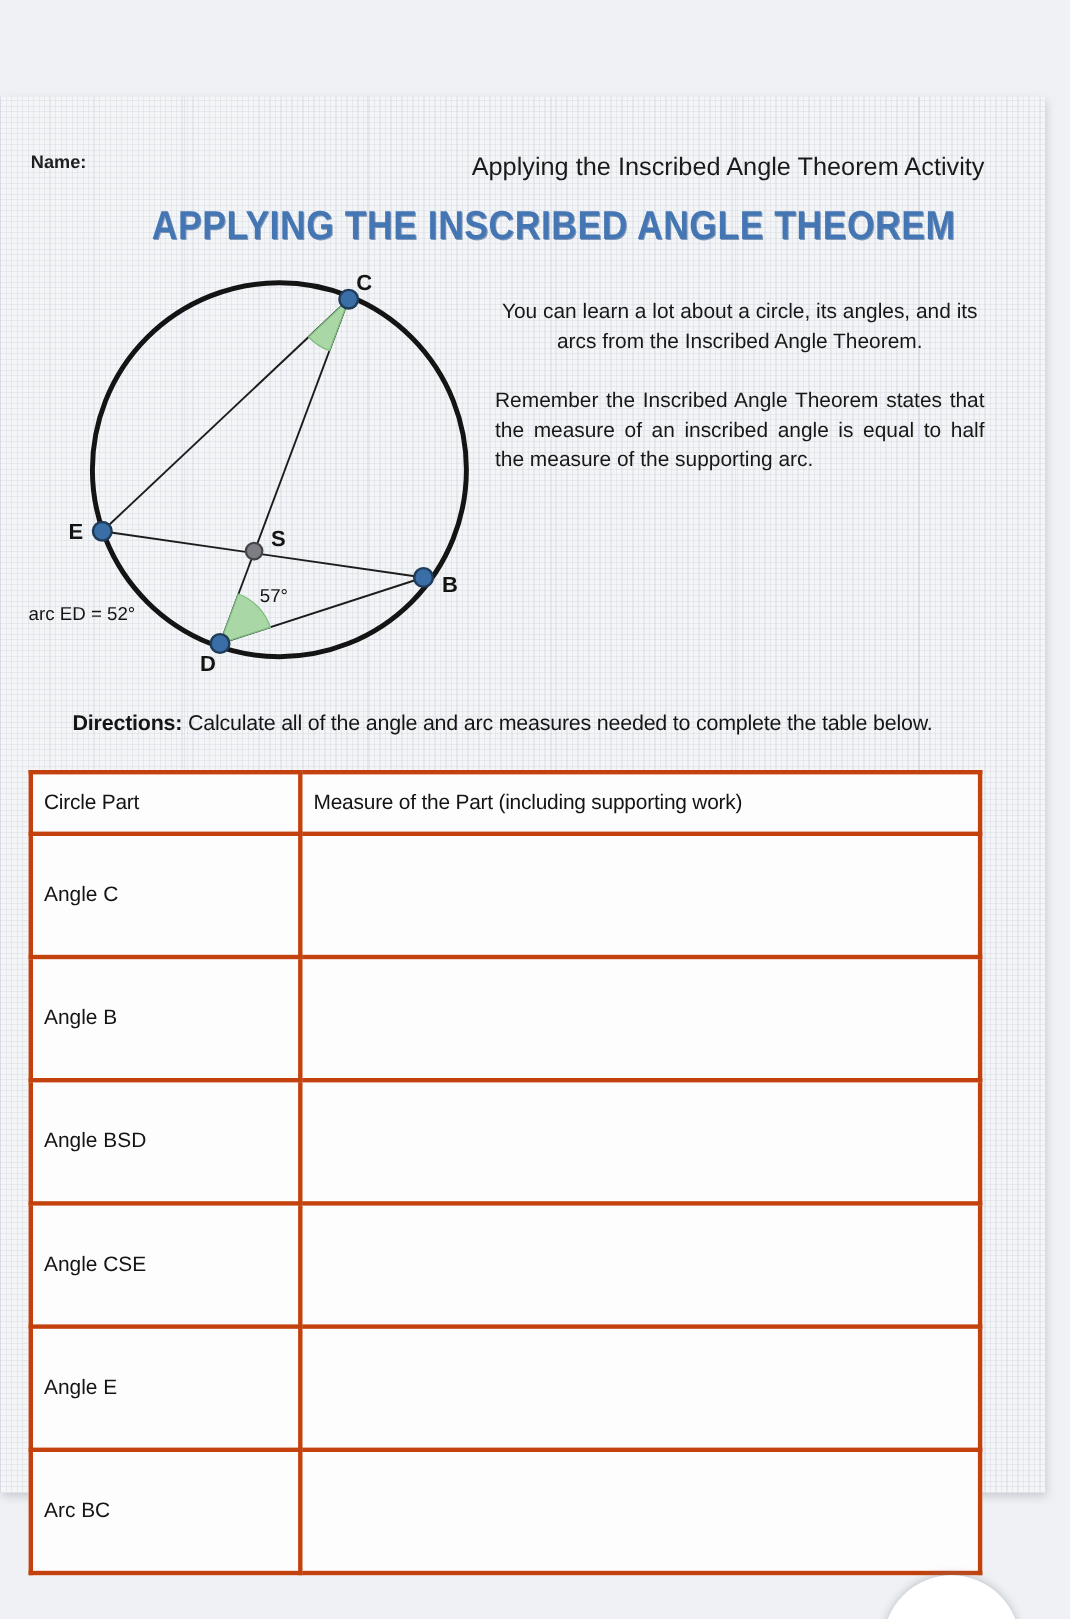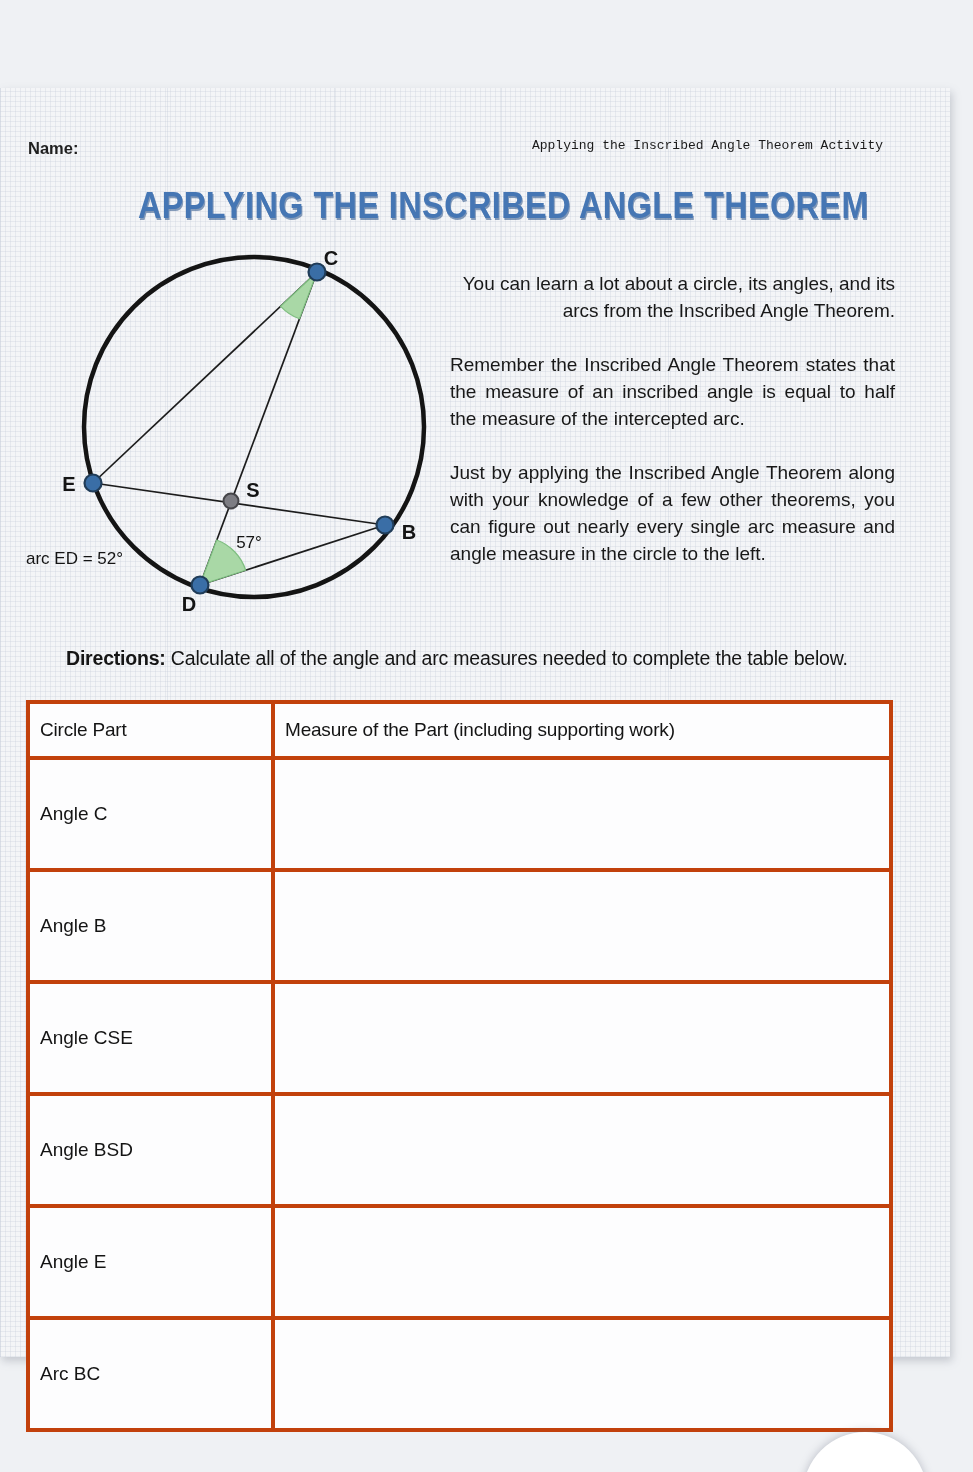--- a/index.html
+++ b/index.html
@@ -22,41 +22,41 @@
       repeating-linear-gradient(0deg,  rgba(196,203,216,0.30) 0 1px, transparent 1px 5px),
       repeating-linear-gradient(90deg, rgba(196,203,216,0.30) 0 1px, transparent 1px 5px),
       repeating-linear-gradient(90deg, rgba(205,211,222,0.45) 0 1px, transparent 1px 167px);
     box-shadow: 2px 4px 8px rgba(120,126,140,0.35);
   }
   .name-label {
     position: absolute; left: 28px; top: 51px;
     font-size: 16.5px; font-weight: 700; color: #1f1f1f;
   }
   .header-right {
-    position: absolute; right: 67px; top: 50px;
-    font-size: 13px; color: #1a1a1a; font-family: Liberation Mono, monospace;
+    position: absolute; right: 55px; top: 50px;
+    font-size: 23px; color: #1a1a1a;
   }
   .main-title {
     position: absolute; left: 138px; top: 97px;
     font-size: 34px; font-weight: 800; letter-spacing: 0.5px;
     color: #4576b4;
     transform: scale(0.95, 1.08); transform-origin: left top;
     text-shadow: 1px 1px 0 rgba(40,80,135,0.55);
     white-space: nowrap;
   }
   .diagram { position: absolute; left: 18px; top: 155px; }
   .diagram text { fill: #141414; }
   .pt-label { font-size: 20px; font-weight: 700; font-family: "Liberation Sans", sans-serif; }
   .meas-label { font-size: 17px; font-family: "Liberation Sans", sans-serif; }
   .intro-p {
     position: absolute; left: 450px; width: 445px;
     font-size: 19px; line-height: 27px; color: #181818;
     text-align: justify;
   }
-  .p1 { top: 182px; text-align: right; }
+  .p1 { top: 182px; text-align: center; }
   .p2 { top: 263px; }
   .p3 { top: 371px; }
   .directions {
     position: absolute; left: 38px; top: 559px;
     font-size: 19.5px; letter-spacing: -0.2px; color: #151515;
     white-space: nowrap;
   }
   .directions b { font-weight: 700; margin-left: 28px; }
   table.work-table {
     position: absolute; left: 26px; top: 612px;
@@ -116,45 +116,44 @@
       <text class="pt-label" x="313" y="15" text-anchor="middle" dominant-baseline="central">C</text>
       <text class="pt-label" x="51" y="241" text-anchor="middle" dominant-baseline="central">E</text>
       <text class="pt-label" x="235" y="247" text-anchor="middle" dominant-baseline="central">S</text>
       <text class="pt-label" x="391" y="289" text-anchor="middle" dominant-baseline="central">B</text>
       <text class="pt-label" x="171" y="361" text-anchor="middle" dominant-baseline="central">D</text>
       <text class="meas-label" x="231" y="299" text-anchor="middle" dominant-baseline="central">57°</text>
       <text class="meas-label" x="8" y="315" text-anchor="start" dominant-baseline="central">arc ED = 52°</text>
     </svg>
 
     <p class="intro-p p1">You can learn a lot about a circle, its angles, and its arcs from the Inscribed Angle Theorem.</p>
-    <p class="intro-p p2">Remember the Inscribed Angle Theorem states that the measure of an inscribed angle is equal to half the measure of the intercepted arc.</p>
-    <p class="intro-p p3">Just by applying the Inscribed Angle Theorem along with your knowledge of a few other theorems, you can figure out nearly every single arc measure and angle measure in the circle to the left.</p>
+    <p class="intro-p p2">Remember the Inscribed Angle Theorem states that the measure of an inscribed angle is equal to half the measure of the supporting arc.</p>
 
     <div class="directions"><b>Directions:</b><span> Calculate all of the angle and arc measures needed to complete the table below.</span></div>
 
     <table class="work-table">
       <tbody>
           <tr class="hdr">
         <td class="col-part">Circle Part</td>
         <td>Measure of the Part (including supporting work)</td>
       </tr>
       <tr class="data-row">
         <td class="col-part">Angle C</td>
         <td></td>
       </tr>
       <tr class="data-row">
         <td class="col-part">Angle B</td>
         <td></td>
       </tr>
       <tr class="data-row">
-        <td class="col-part">Angle CSE</td>
+        <td class="col-part">Angle BSD</td>
         <td></td>
       </tr>
       <tr class="data-row">
-        <td class="col-part">Angle BSD</td>
+        <td class="col-part">Angle CSE</td>
         <td></td>
       </tr>
       <tr class="data-row">
         <td class="col-part">Angle E</td>
         <td></td>
       </tr>
       <tr class="data-row">
         <td class="col-part">Arc BC</td>
         <td></td>
       </tr>

